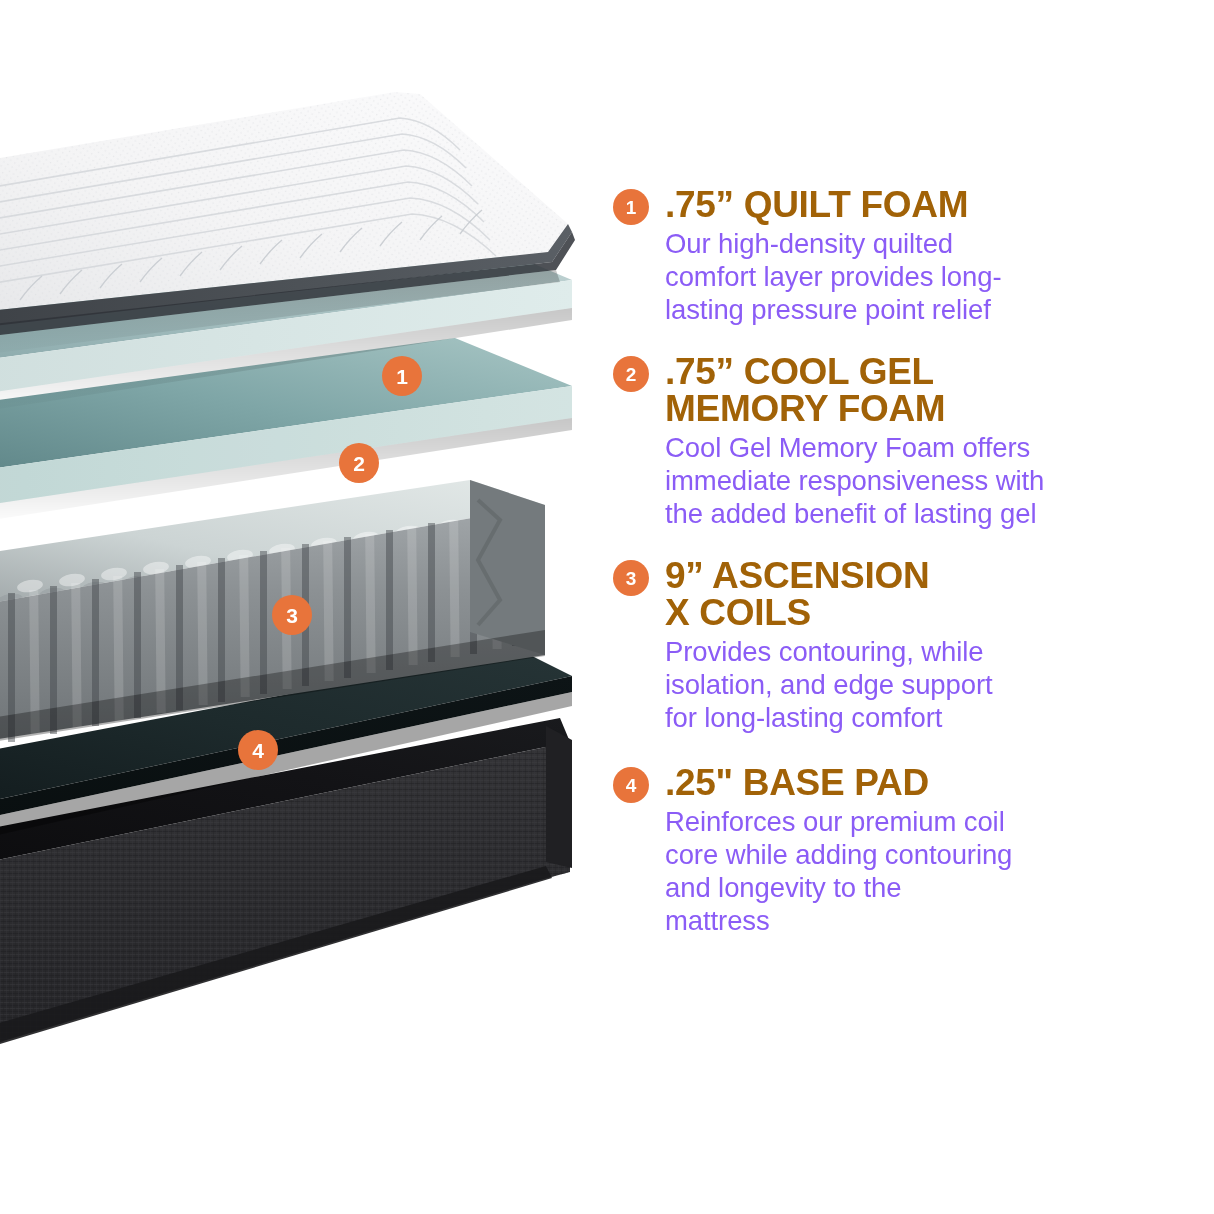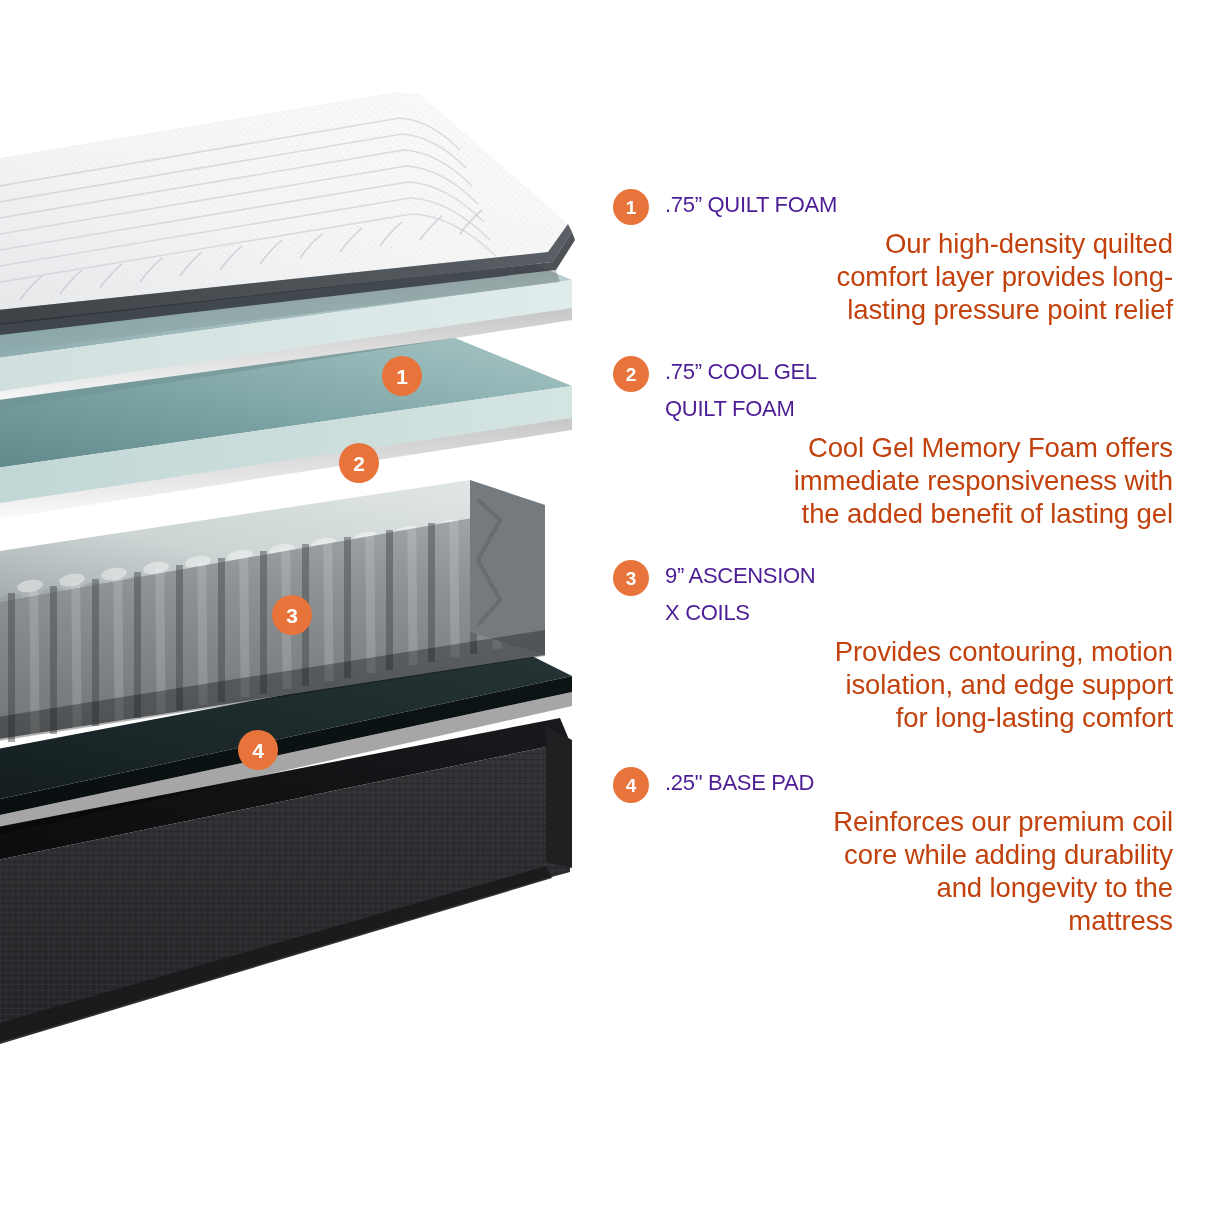--- a/index.html
+++ b/index.html
@@ -49,36 +49,35 @@
   .feature.f3 { margin-bottom:30px; }
 
   .num-badge {
     position:absolute; left:0; top:3px;
     width:36px; height:36px; border-radius:50%;
     background:#e8743b;
     display:flex; align-items:center; justify-content:center;
     color:#ffffff; font-size:19px; font-weight:bold; line-height:1;
   }
   .feat-title {
-    font-size:22px;
-    font-weight:normal;
+    font-size:37px;
+    font-weight:bold;
     line-height:37px;
     letter-spacing:-0.3px;
-    color:#4c1d95;
+    color:#a16207;
     white-space:pre-line;
     margin-bottom:4px;
   }
   .feat-desc {
     font-size:27.5px;
     font-weight:300;
     line-height:33px;
     letter-spacing:-0.1px;
-    color:#c2410c;
+    color:#8b5cf6;
     white-space:pre-line;
-    text-align:right;
   }
 </style>
 </head>
 <body>
 
 <div id="stage">
 
   <div id="illustration">
     <svg width="600" height="1214" viewBox="0 0 600 1214" xmlns="http://www.w3.org/2000/svg">
       <defs>
@@ -343,42 +342,42 @@
       <div class="feat-desc">Our high-density quilted
 comfort layer provides long-
 lasting pressure point relief</div>
     </div>
 
     <div class="feature f2">
       <div class="num-badge">
         <span>2</span>
       </div>
       <div class="feat-title">.75” COOL GEL
-QUILT FOAM</div>
+MEMORY FOAM</div>
       <div class="feat-desc">Cool Gel Memory Foam offers
 immediate responsiveness with
 the added benefit of lasting gel</div>
     </div>
 
     <div class="feature f3">
       <div class="num-badge">
         <span>3</span>
       </div>
       <div class="feat-title">9” ASCENSION
 X COILS</div>
-      <div class="feat-desc">Provides contouring, motion
+      <div class="feat-desc">Provides contouring, while
 isolation, and edge support
 for long-lasting comfort</div>
     </div>
 
     <div class="feature f4">
       <div class="num-badge">
         <span>4</span>
       </div>
       <div class="feat-title">.25" BASE PAD</div>
       <div class="feat-desc">Reinforces our premium coil
-core while adding durability
+core while adding contouring
 and longevity to the
 mattress</div>
     </div>
 
   </div>
 </div>
 
 </body></html>

